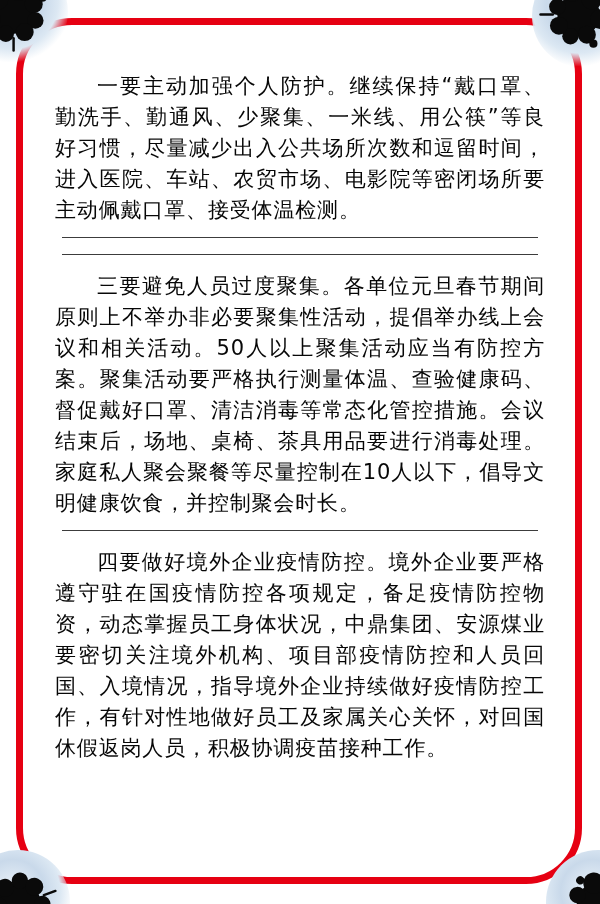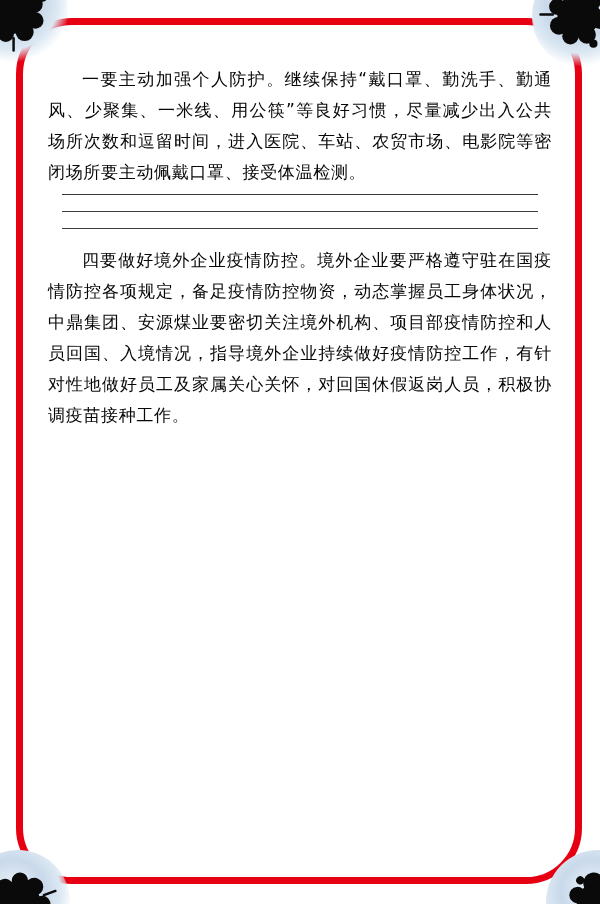--- a/index.html
+++ b/index.html
@@ -25,22 +25,22 @@
     border-radius: 56px;
   }
   .content {
     position: absolute;
     left: 44px;
     top: 60px;
     width: 512px;
     color: var(--color-ink, #070707);
   }
   .content p {
-    margin: 4px;
-    font-size: 17px;
+    margin: 11px;
+    font-size: 21px;
     line-height: 31px;
     letter-spacing: 0.04em;
     text-align: justify;
     text-justify: inter-ideograph;
     text-indent: 2em;
   }
   hr.separator {
     border: none;
     border-top: 1px solid var(--color-divider, #3c3c3c);
     margin: 6px 18px 16px 18px;
@@ -130,15 +130,16 @@
   <div class="halo"></div>
   <svg class="blossom" viewBox="0 0 100 100">
       <use href="#blossom-shape"></use>
     </svg>
 </div>
 
 <div class="content">
   <p>一要主动加强个人防护。继续保持“戴口罩、勤洗手、勤通风、少聚集、一米线、用公筷”等良好习惯，尽量减少出入公共场所次数和逗留时间，进入医院、车站、农贸市场、电影院等密闭场所要主动佩戴口罩、接受体温检测。</p>
   <hr class="separator">
   <hr class="separator">
+  <p>三要避免人员过度聚集。各单位元旦春节期间原则上不举办非必要聚集性活动，提倡举办线上会议和相关活动。50人以上聚集活动应当有防控方案。聚集活动要严格执行测量体温、查验健康码、督促戴好口罩、清洁消毒等常态化管控措施。会议结束后，场地、桌椅、茶具用品要进行消毒处理。家庭私人聚会聚餐等尽量控制在10人以下，倡导文明健康饮食，并控制聚会时长。</p>
   <hr class="separator">
   <p>四要做好境外企业疫情防控。境外企业要严格遵守驻在国疫情防控各项规定，备足疫情防控物资，动态掌握员工身体状况，中鼎集团、安源煤业要密切关注境外机构、项目部疫情防控和人员回国、入境情况，指导境外企业持续做好疫情防控工作，有针对性地做好员工及家属关心关怀，对回国休假返岗人员，积极协调疫苗接种工作。</p>
 </div>
 
 </body></html>

